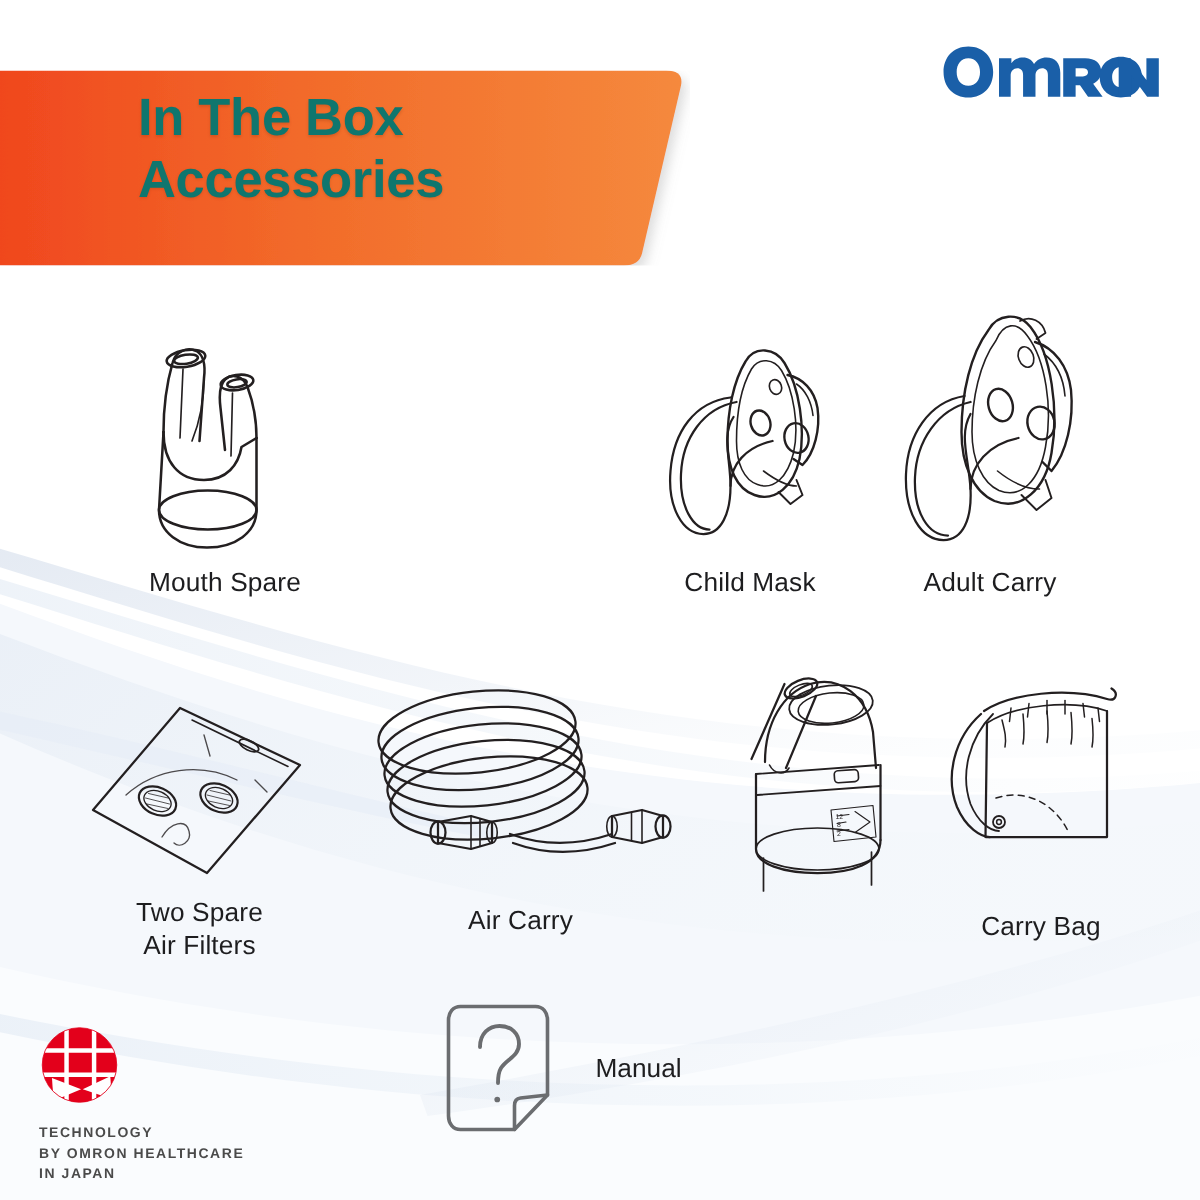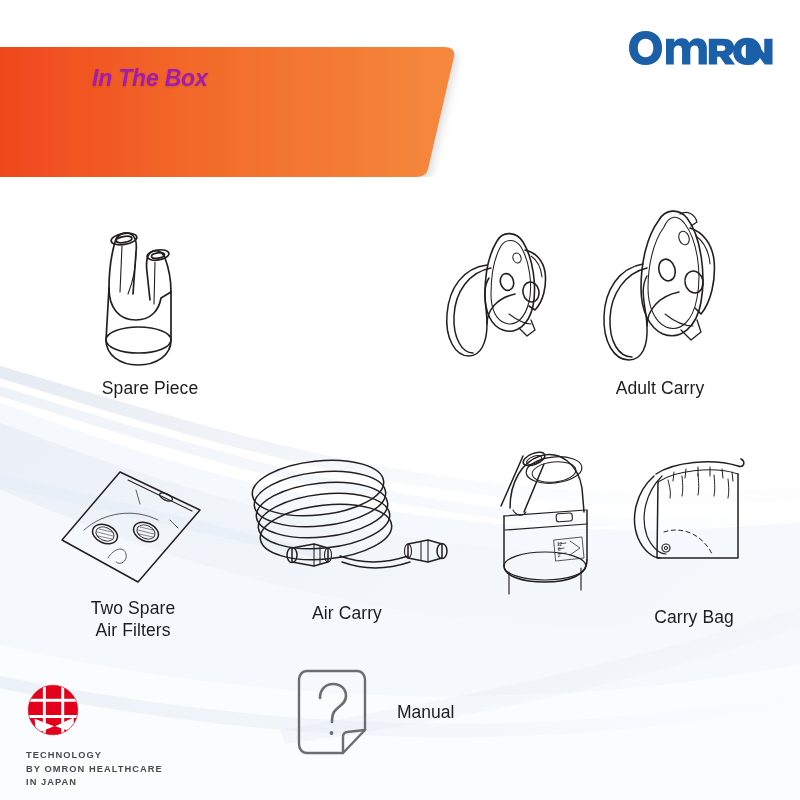--- a/index.html
+++ b/index.html
@@ -38,24 +38,23 @@
     top: 47px;
     width: 460px;
     height: 130px;
   }
   #banner svg { display: block; }
   #banner-text {
     position: absolute;
     left: 92px;
     top: 58px;
     width: 330px;
-    color: #a21caf;
-    font-style: italic;
+    color: #0f766e;
     font-weight: bold;
-    font-size: 23px;
+    font-size: 35px;
     line-height: 41px;
     letter-spacing: -0.2px;
     text-shadow: 0 1px 2px rgba(120,40,10,0.22);
   }
   #banner-text .line { display: block; white-space: nowrap; }
 
   #omron-logo {
     position: absolute;
     right: 24px;
     top: 30px;
@@ -163,20 +162,21 @@
           <filter id="bannerShadow" x="-10%" y="-10%" width="130%" height="140%">
             <feDropShadow dx="3" dy="4" stdDeviation="4" flood-color="#8a8a8a" flood-opacity="0.30"></feDropShadow>
           </filter>
         </defs>
         <path d="M 0 0 L 444 0 Q 456 0 454 10 L 428 122 Q 426 130 416 130 L 0 130 Z" fill="url(#bannerGrad)" filter="url(#bannerShadow)"></path>
       </svg>
     </div>
 
     <div id="banner-text">
       <span class="line">In The Box</span>
+      <span class="line">Accessories</span>
     </div>
 
     <svg id="omron-logo" viewBox="0 0 300 74" xmlns="http://www.w3.org/2000/svg">
       <g fill="#1A5FA8">
 
         <path d="M34 2C13 2 0 17 0 37s13 35 34 35 34-15 34-35S55 2 34 2zm0 16c10 0 16 8 16 19s-6 19-16 19-16-8-16-19 6-19 16-19z"></path>
 
         <path d="M76 18h17v7c4-6 10-8 16-8 7 0 12 3 15 9 4-6 10-9 17-9 12 0 19 8 19 21v33h-17V41c0-6-3-9-8-9s-9 4-9 10v29h-17V41c0-6-3-9-8-9s-9 4-9 10v29H76z"></path>
 
         <path d="M164 18h30c14 0 22 7 22 18 0 8-4 14-11 17l13 18h-20l-11-16h-6v16h-17zm17 14v11h10c4 0 7-2 7-5.5s-3-5.5-7-5.5z"></path>
@@ -205,21 +205,21 @@
 
           <ellipse cx="83" cy="33" rx="11" ry="5" transform="rotate(-9 83 33)"></ellipse>
           <ellipse cx="83" cy="33.5" rx="6.5" ry="2.6" transform="rotate(-9 83 33.5)"></ellipse>
 
           <path d="M47 24 L45 70" stroke-width="1.1"></path>
           <path d="M80 40 L79 82" stroke-width="1.1"></path>
           <path d="M61 30 C61 46 57 62 53 72" stroke-width="1.1"></path>
         </g>
       </svg>
     </div>
-    <div class="caption">Spare Piece</div>
+    <div class="caption">Mouth Spare</div>
   </div>
 
 
   <div class="item" style="left:425px; top:210px; width:150px;">
     <div class="art" style="width:150px;height:167px;">
       <svg width="150" height="167" viewBox="0 0 150 167" fill="none" stroke="#231f20" stroke-width="1.6" stroke-linecap="round" stroke-linejoin="round" xmlns="http://www.w3.org/2000/svg">
         <g>
 
           <path d="M62 55 C38 58 24 78 22 104 C20 128 30 146 44 146 C56 146 62 132 62 114 C62 96 56 80 64 68" stroke-width="1.5"></path>
           <path d="M66 58 C44 62 30 82 29 106 C28 128 37 143 48 143" stroke-width="1.5"></path>
@@ -233,20 +233,21 @@
 
           <ellipse cx="82" cy="72" rx="6.5" ry="8.5" transform="rotate(-16 82 72)"></ellipse>
           <ellipse cx="106" cy="82" rx="8" ry="10" transform="rotate(-12 106 82)"></ellipse>
           <ellipse cx="92" cy="48" rx="4" ry="5" transform="rotate(-20 92 48)" stroke-width="1.1"></ellipse>
 
           <path d="M94 118 L102 126 L110 120 L106 110" stroke-width="1.3"></path>
           <path d="M84 104 C92 110 100 114 106 114" stroke-width="1.05"></path>
         </g>
       </svg>
     </div>
+    <div class="caption">Child Mask</div>
   </div>
 
   <div class="item" style="left:585px; top:200px; width:150px;">
     <div class="art" style="width:150px;height:177px;">
       <svg width="150" height="177" viewBox="0 0 150 177" fill="none" stroke="#231f20" stroke-width="1.6" stroke-linecap="round" stroke-linejoin="round" xmlns="http://www.w3.org/2000/svg">
         <g>
 
           <path d="M58 64 C34 68 20 90 19 116 C18 142 29 160 44 160 C57 160 63 146 62 126 C61 106 54 90 62 76" stroke-width="1.5"></path>
           <path d="M62 68 C40 73 26 94 25 118 C24 142 34 157 47 157" stroke-width="1.5"></path>
           <path d="M62 126 C62 110 74 96 94 92" stroke-width="1.5"></path>

